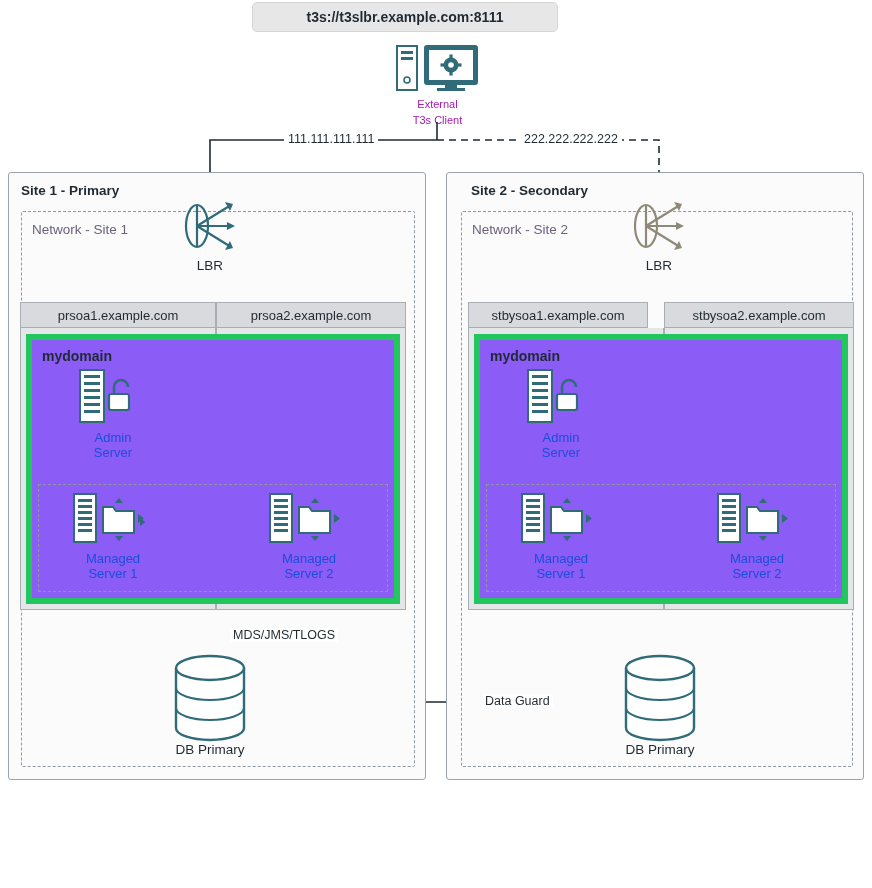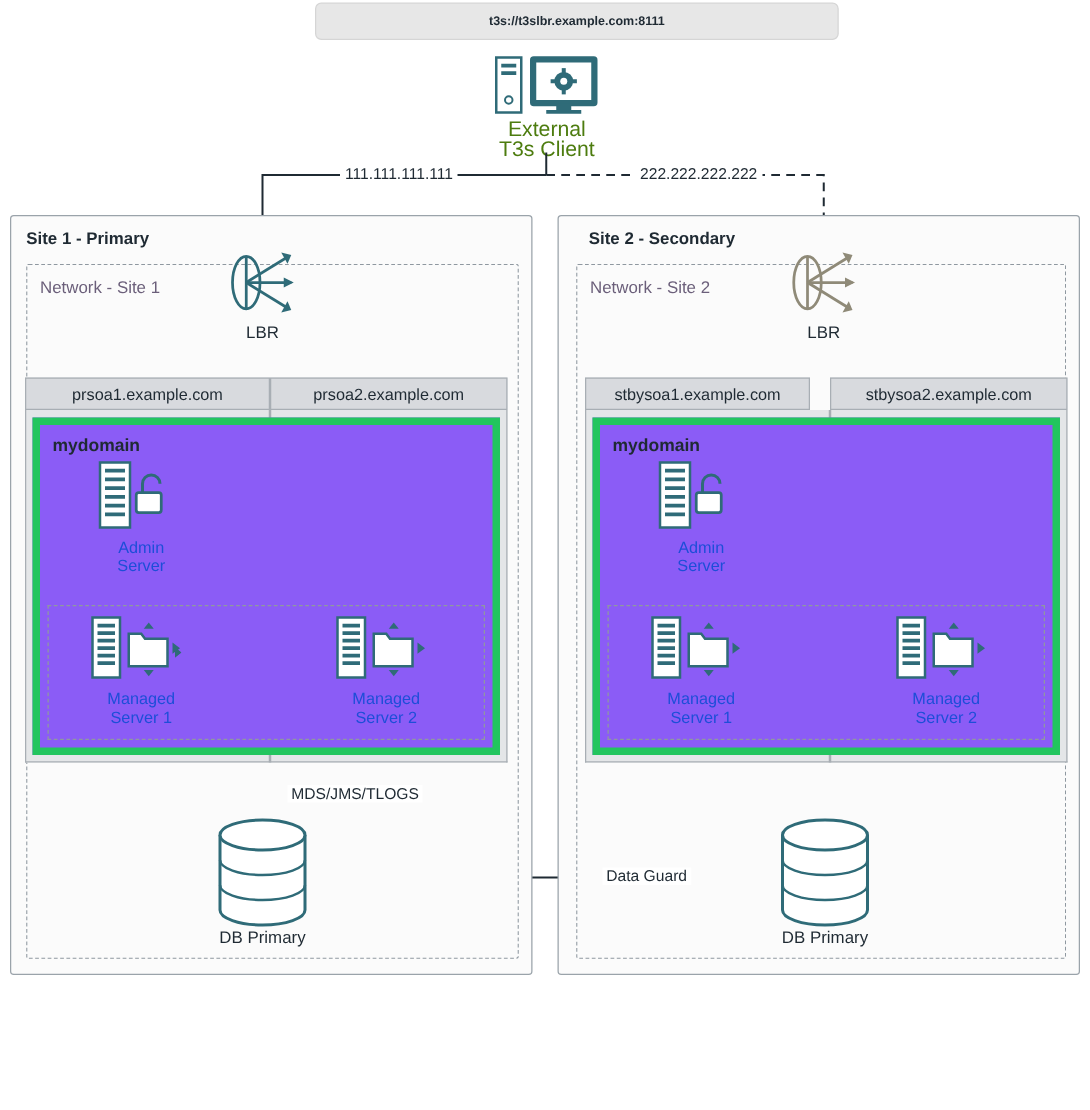--- a/index.html
+++ b/index.html
@@ -12,39 +12,39 @@
     position: relative;
     width: 872px;
     height: 888px;
     overflow: hidden;
     background: #ffffff;
   }
   .abs { position: absolute; }
 
   
   #url-pill {
-    left: 252px; top: 2px; width: 419px; height: 30px;
+    left: 252px; top: 2px; width: 306px; height: 30px;
     background: #e7e7e7;
     border: 1px solid #d5d5d5;
     border-radius: 5px;
     display: flex; align-items: center; justify-content: center;
-    font-size: 10px; color: #1f2a33; font-weight: 600;
+    font-size: 14px; color: #1f2a33; font-weight: 600;
   }
 
   
   #client-icon { left: 395px; top: 44px; width: 85px; height: 52px; }
   #client-label {
     left: 380px; top: 96px; width: 115px;
-    text-align: center; font-size: 17px; color: #4d7c0f; line-height: 16px;
+    text-align: center; font-size: 11px; color: #a21caf; line-height: 16px;
   }
 
   
   .iplabel {
     font-size: 12.5px; color: #1f2a33; background: #ffffff;
-    padding: 0 4px; white-space: nowrap;
+    padding: 0 4px; white-space: nowrap; margin-left: 12px;
   }
   #ip-left { left: 272px; top: 132px; }
   #ip-right { left: 508px; top: 132px; }
 
   
   .site-box {
     border: 1px solid #9aa3aa;
     border-radius: 3px;
     background: #fbfbfb;
   }

